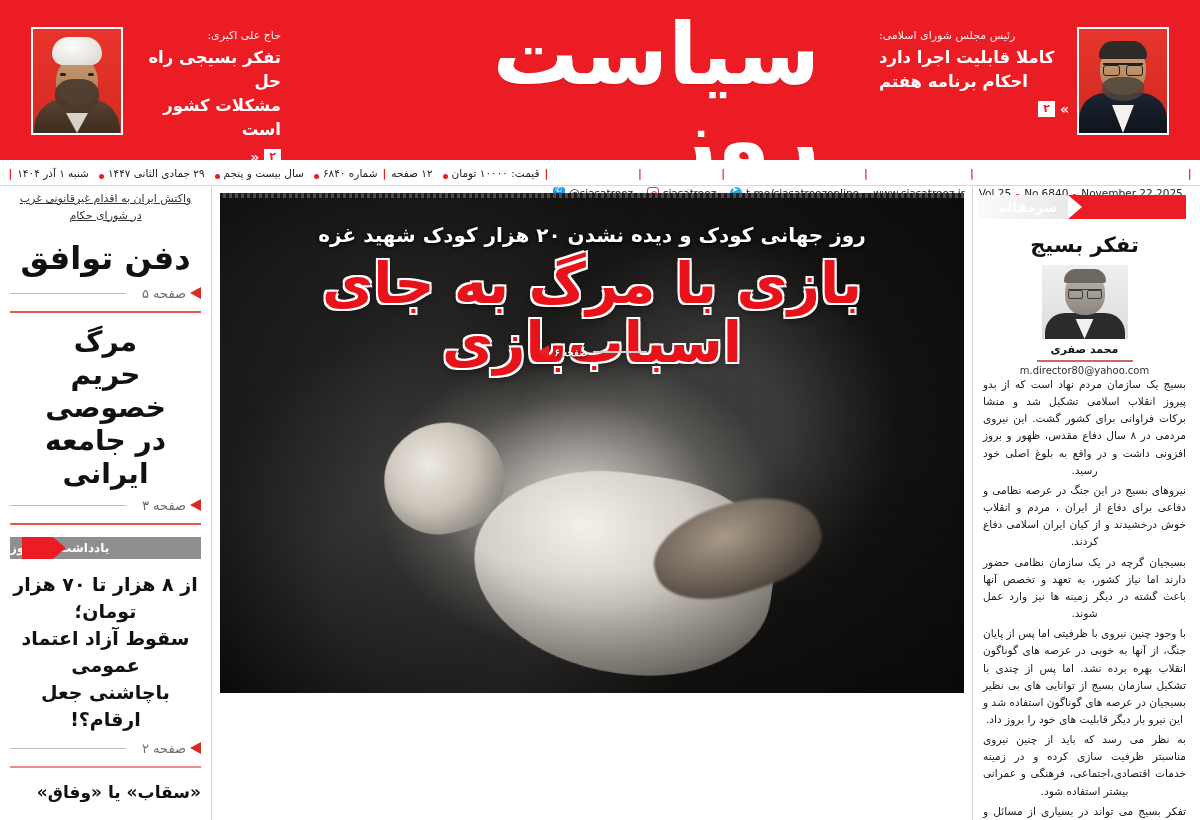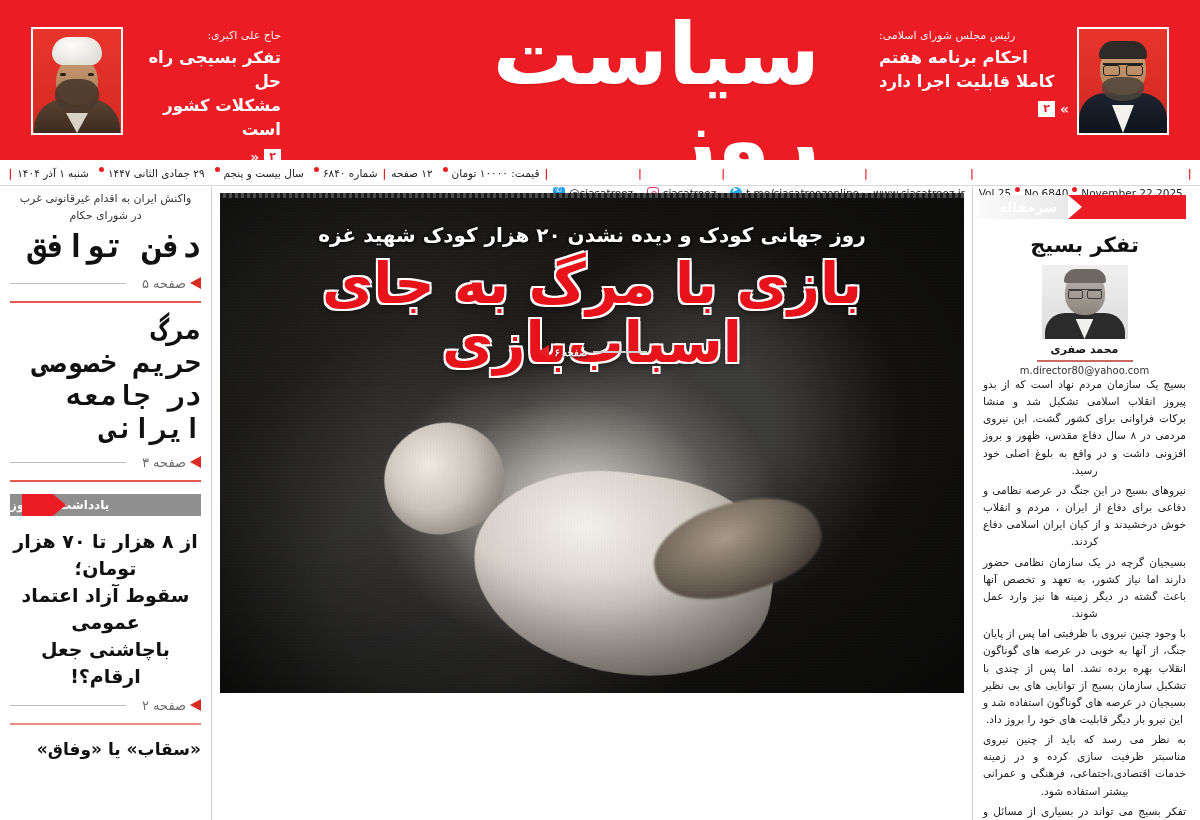--- a/index.html
+++ b/index.html
@@ -121,21 +121,21 @@
   }
   .np-sub { font-size:19px; margin-top:-4px; opacity:.97; }
 
   
   .infobar {
     position:absolute; left:0; top:160px; width:1200px; height:26px;
     background:#fff; border-bottom:1px solid #d8d8d8;
     display:flex; align-items:center; justify-content:center;
     direction:rtl; font-size:10.5px; color:#222; white-space:nowrap;
   }
-  .infobar .seg { display:flex; align-items:flex-start; gap:4px; padding:0 5px; }
+  .infobar .seg { display:flex; align-items:flex-end; gap:4px; padding:0 5px; }
   .infobar .sep { color:#ec1c24; font-weight:bold; }
   .dotred { display:inline-block; width:5px; height:5px; border-radius:50%; background:#ec1c24; }
   .ltr { direction:ltr; unicode-bidi:embed;margin-top:40px; }
   .soc-ic {
     display:inline-block; width:12px; height:12px; border-radius:3px;
     vertical-align:-2px; position:relative;
   }
   .soc-ic.tg { background:#29a9eb; border-radius:50%; }
   .soc-ic.tg:after{ content:"➤"; position:absolute; left:1.5px; top:-2px; font-size:8px; color:#fff; }
   .soc-ic.ig { background:#fff; border:1.5px solid #e1306c; }
@@ -262,22 +262,22 @@
     display:inline-flex; align-items:center; gap:5px;
     font-size:10px; color:#fff; font-weight:bold;
     text-shadow:0 1px 3px rgba(0,0,0,.9);
     font-family:Liberation Serif, serif;
   }
   .pg-arrow { width:0;height:0;border-top:7px solid transparent;border-bottom:7px solid transparent;border-right:12px solid #ec1c24; }
   .pg-line { width:54px; height:1.5px; background:#cfcfcf; }
 
   
   .col-left { width:212px; padding:4px 10px 0 10px; border-right:1px solid #cfcfcf; }
-  .hl-kicker { font-size:11px; color:#333; text-align:center; line-height:1.5; margin-bottom:6px; }
-  .hl-title { font-size:32px; font-weight:bold; color:#111; line-height:1.18; letter-spacing:-.5px;font-family:Liberation Mono, monospace; }
+  .hl-kicker { font-size:11px; color:#333; text-align:center; line-height:1.5; margin-bottom:16px;text-decoration:underline; }
+  .hl-title { font-size:32px; font-weight:bold; color:#111; text-align:center; line-height:1.18; letter-spacing:-.5px; }
   .hl-title.sm { font-size:28px; }
   .pgref-row { display:flex; align-items:center; gap:4px; margin:8px 0 0 0; }
   .pgref-row .tri { width:0;height:0;border-top:6px solid transparent;border-bottom:6px solid transparent;border-right:11px solid #d72b24; }
   .pgref-row .txt { font-size:13px; color:#6c6c6c;margin-left:12px; }
   .pgref-row .rule { flex:1; height:1px; background:#bdbdbd; }
   .div-red { height:2px; background:#e6584f; margin:10px 0 12px; }
   .div-red.thin { background:#eb8d86; }
 
   .notes-flag {
     position:relative; height:22px; margin:0 0 12px; background:#8f8f8f;
@@ -321,22 +321,22 @@
         </div>
       </div>
 
       <div class="nameplate">
         <div class="np-title">سیاست روز</div>
         <div class="np-sub">روزنامه صبح ایران</div>
       </div>
 
       <div class="teaser right">
         <div class="kicker">رئیس مجلس شورای اسلامی:</div>
+        <div class="tline">کاملا قابلیت اجرا دارد</div>
         <div class="tline">احکام برنامه هفتم</div>
-        <div class="tline">کاملا قابلیت اجرا دارد</div>
         <div class="pageref">
           <span class="chev">»</span>
           <span class="pg-box">۲</span>
         </div>
       </div>
 
       <div class="portrait-frame right">
         <div class="portrait-img p-speaker">
           <div class="suit"></div>
             <div class="shirt"></div>

